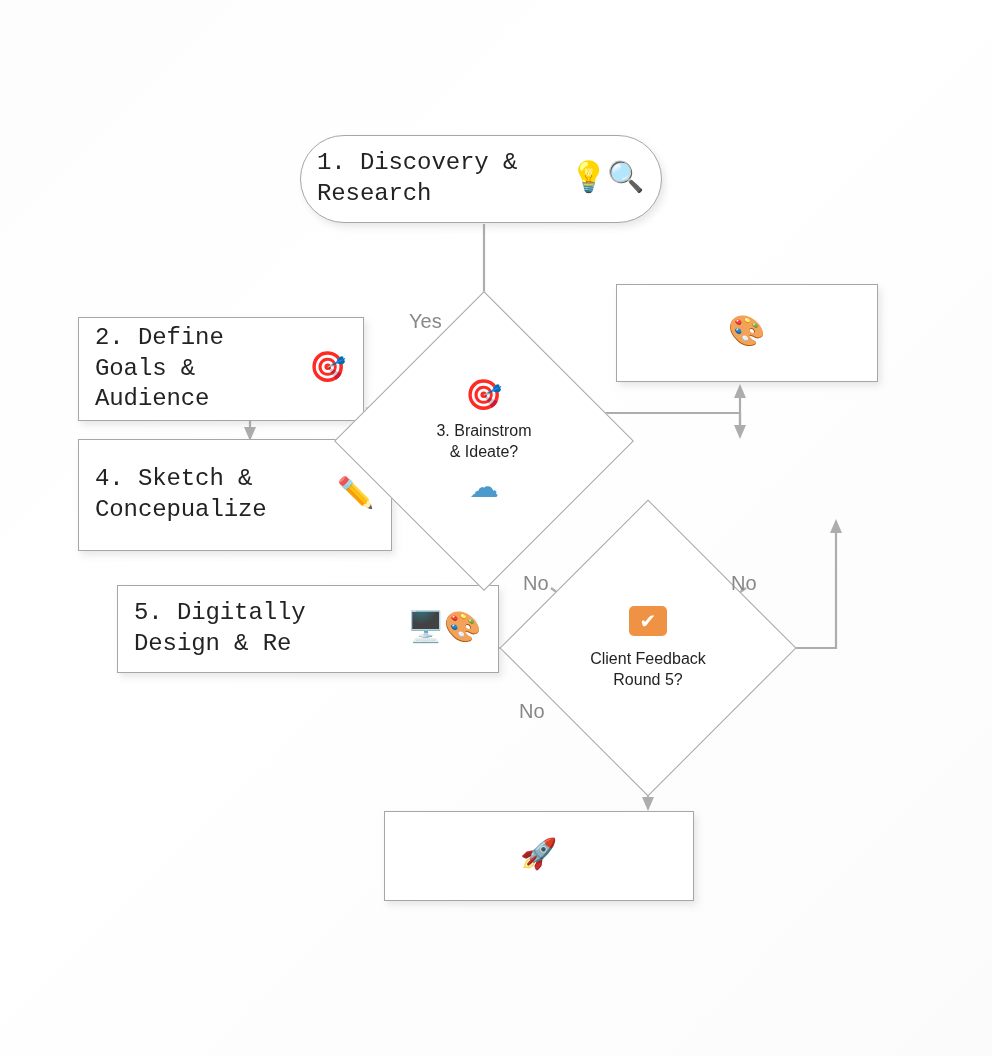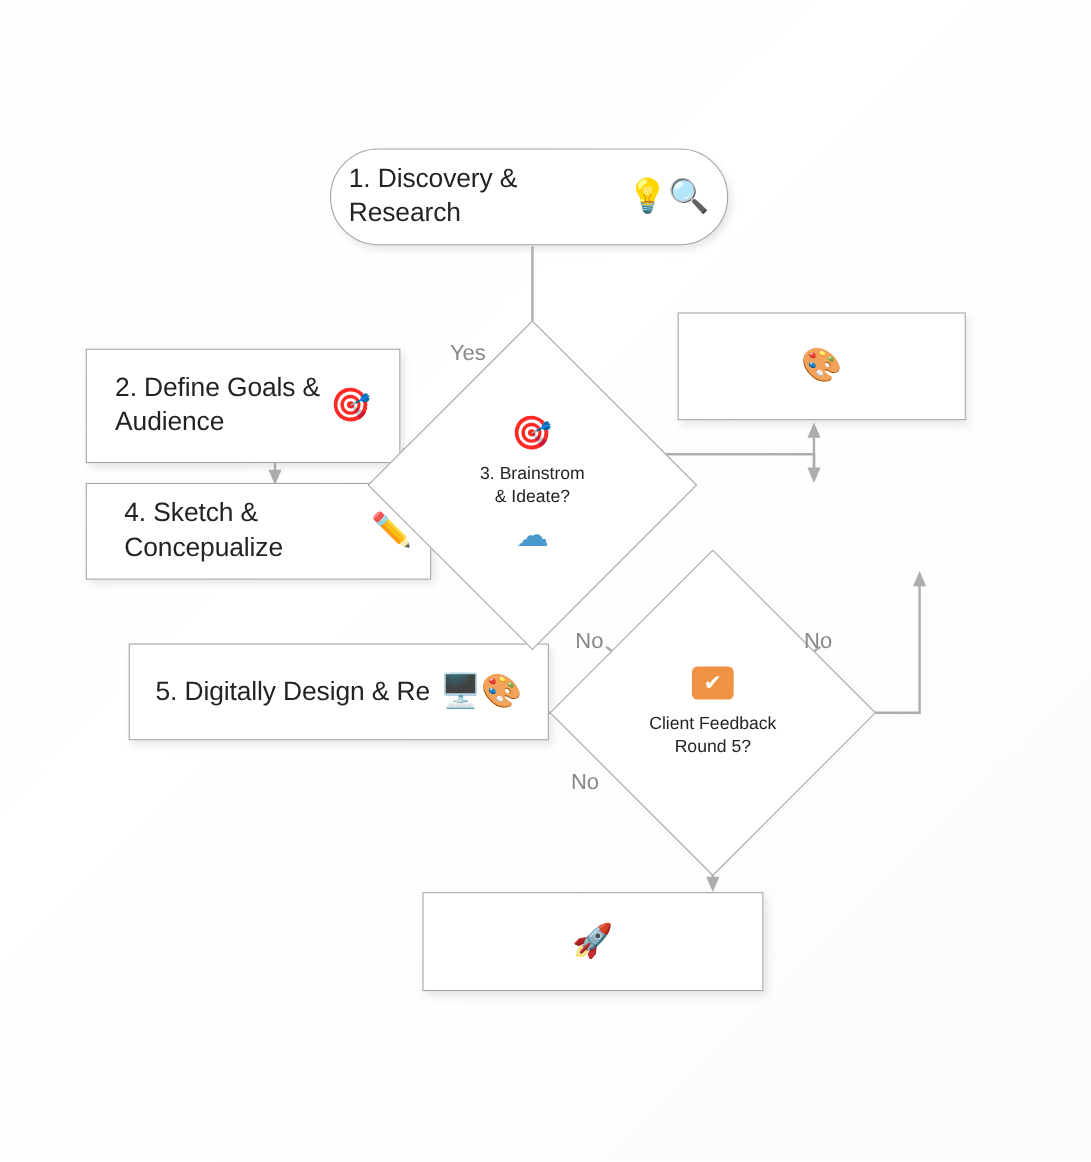--- a/index.html
+++ b/index.html
@@ -25,20 +25,21 @@
   .node {
     position: absolute;
     box-sizing: border-box;
     background: #ffffff;
     border: 1.6px solid #a6a6a6;
     box-shadow: 3px 4px 7px rgba(140,140,140,0.20);
     display: flex;
     align-items: center;
     justify-content: flex-start;
     z-index: 3;
+    font-family: Liberation Mono, monospace;
   }
   .node .inner {
     display: flex;
     align-items: center;
     justify-content: center;
     gap: 9px;
     padding: 0 16px;
     width: 100%;
     box-sizing: border-box;
   }
@@ -157,21 +158,21 @@
       <span class="emoji">🎯</span>
     </div>
   </div>
 
   <div class="node" style="left:616px; top:284px; width:262px; height:98px;">
     <div class="inner">
       <span class="emoji">🎨</span>
     </div>
   </div>
 
-  <div class="node" style="left:78px; top:439px; width:314px; height:88px;padding-left:18px;">
+  <div class="node" style="left:78px; top:439px; width:314px; height:112px;">
     <div class="inner" style="gap:2px;">
       <span class="label">4. Sketch &amp; Concepualize</span>
       <span class="emoji">✏️</span>
     </div>
   </div>
 
 
   <div class="node" style="left:89px; top:585px; width:382px; height:88px;margin-left:28px;">
     <div class="inner">
       <span class="label">5. Digitally Design &amp; Re</span>

